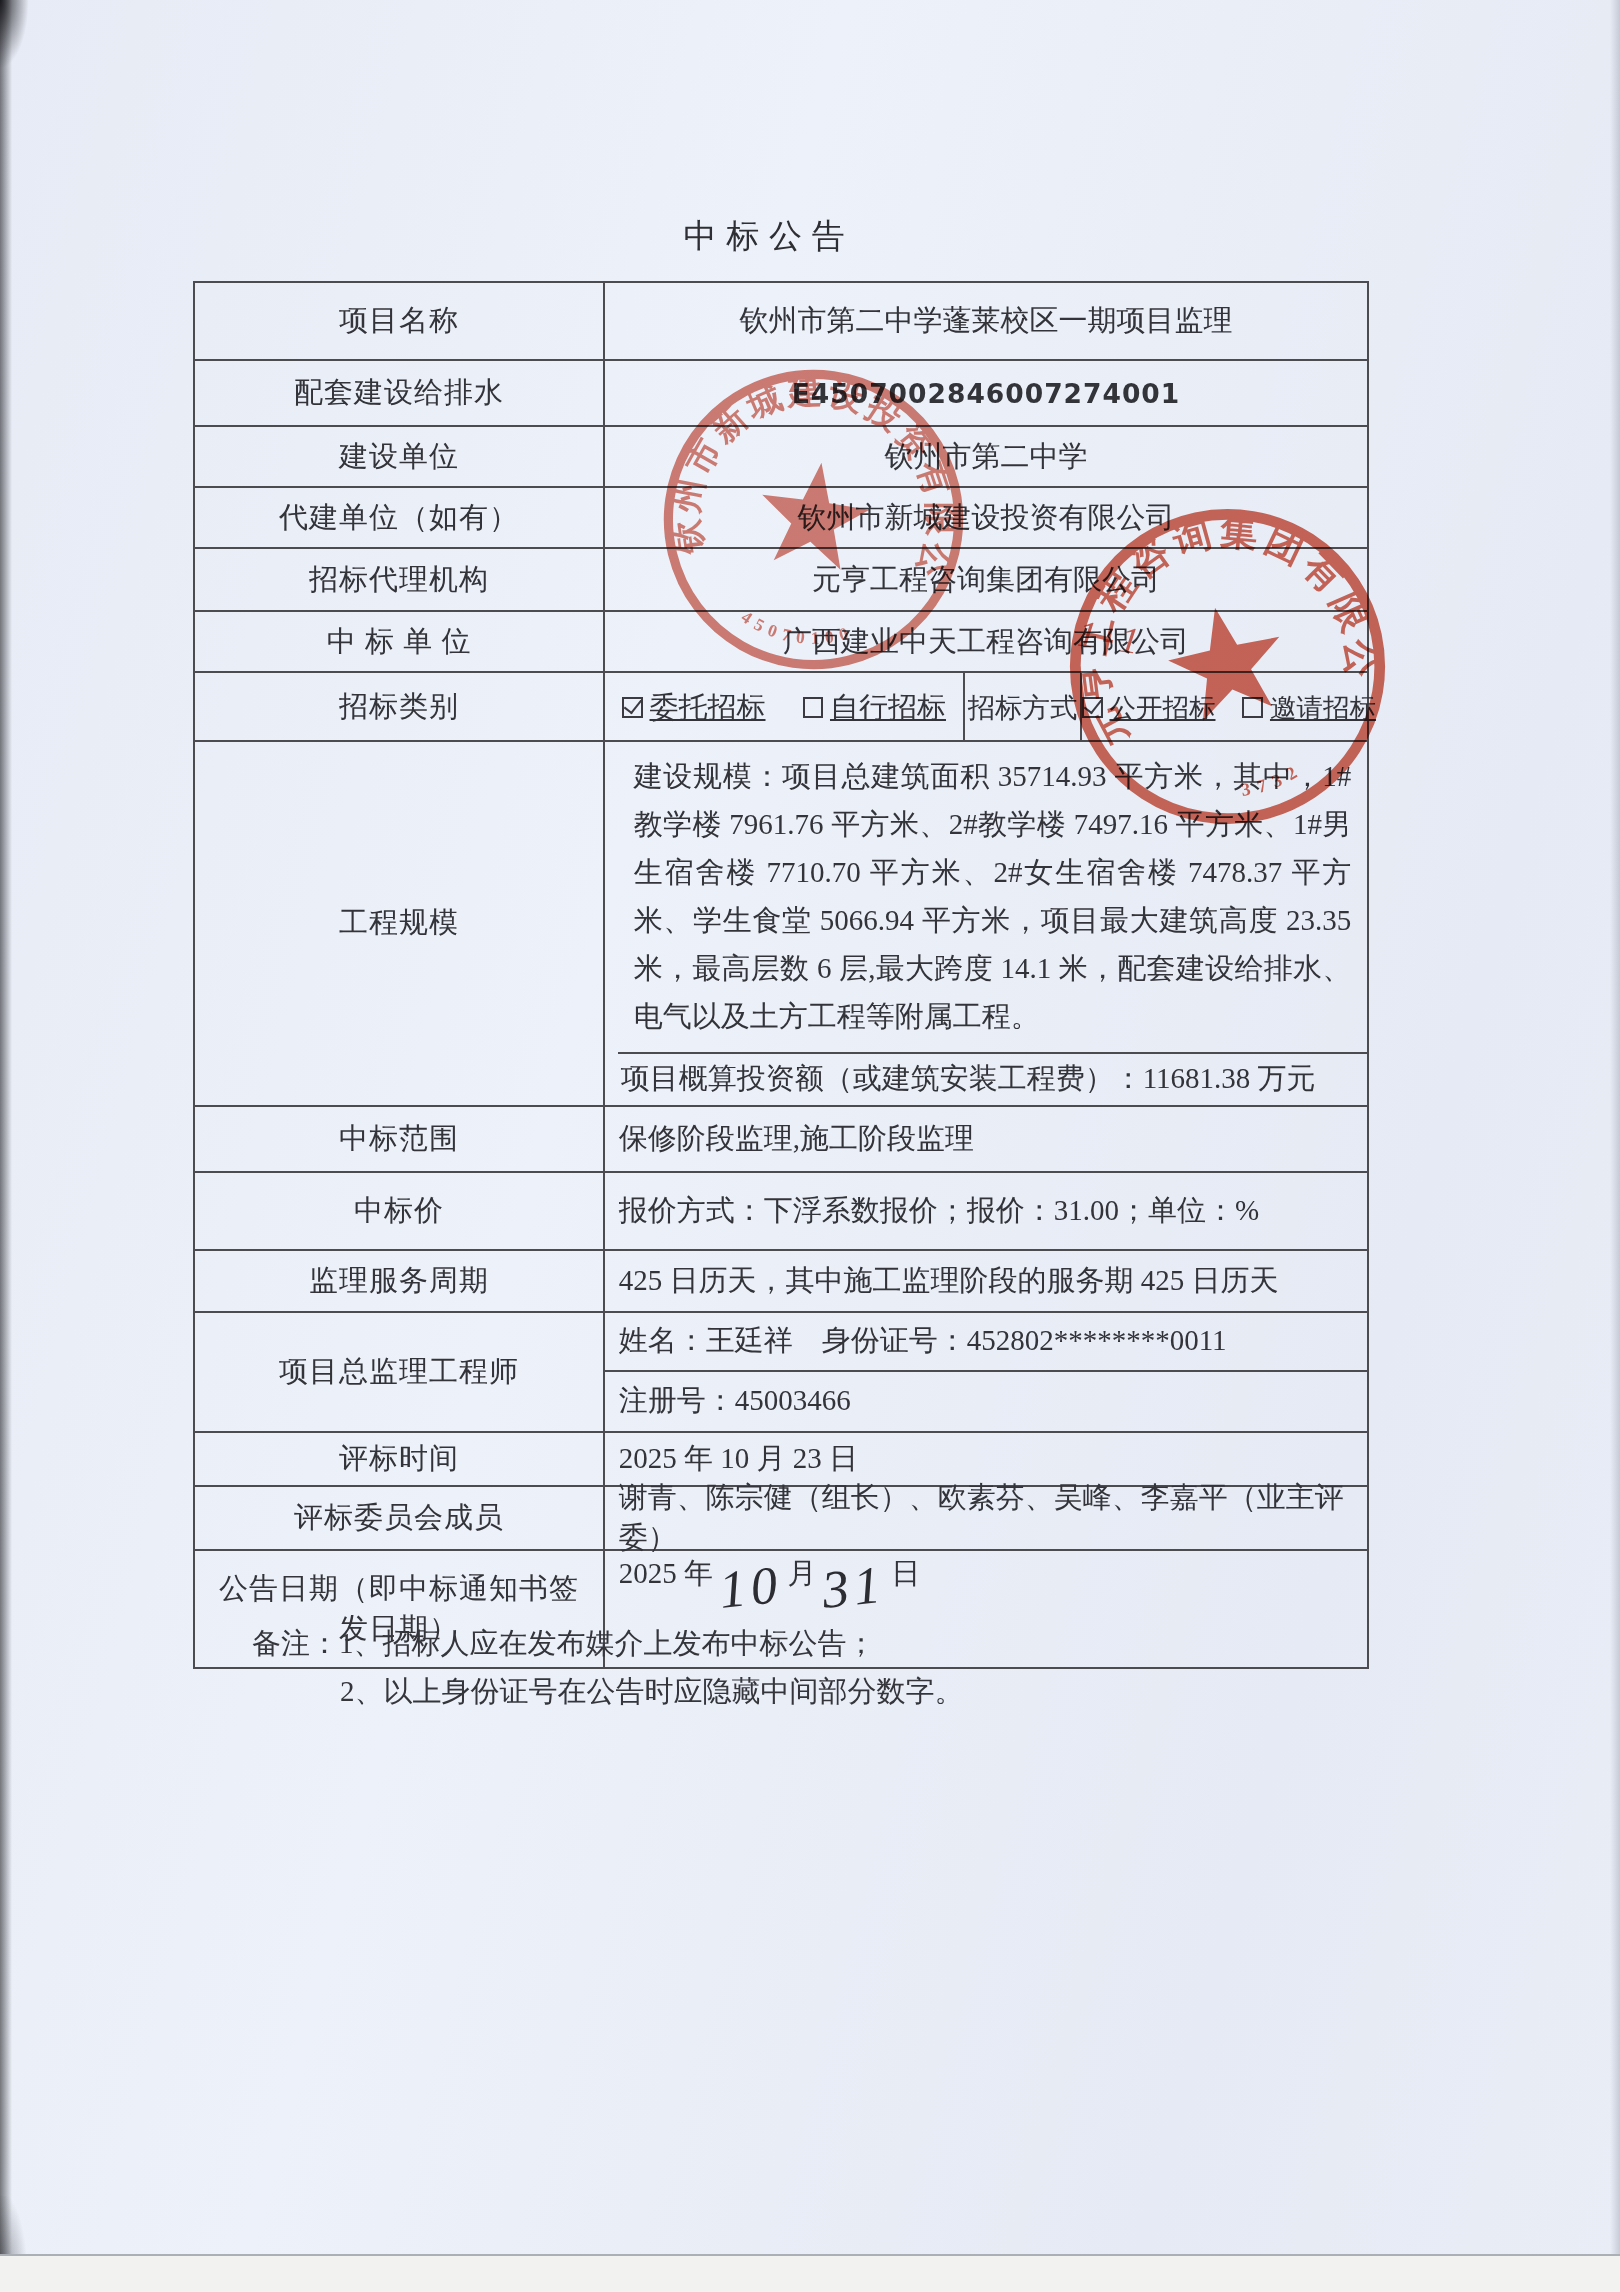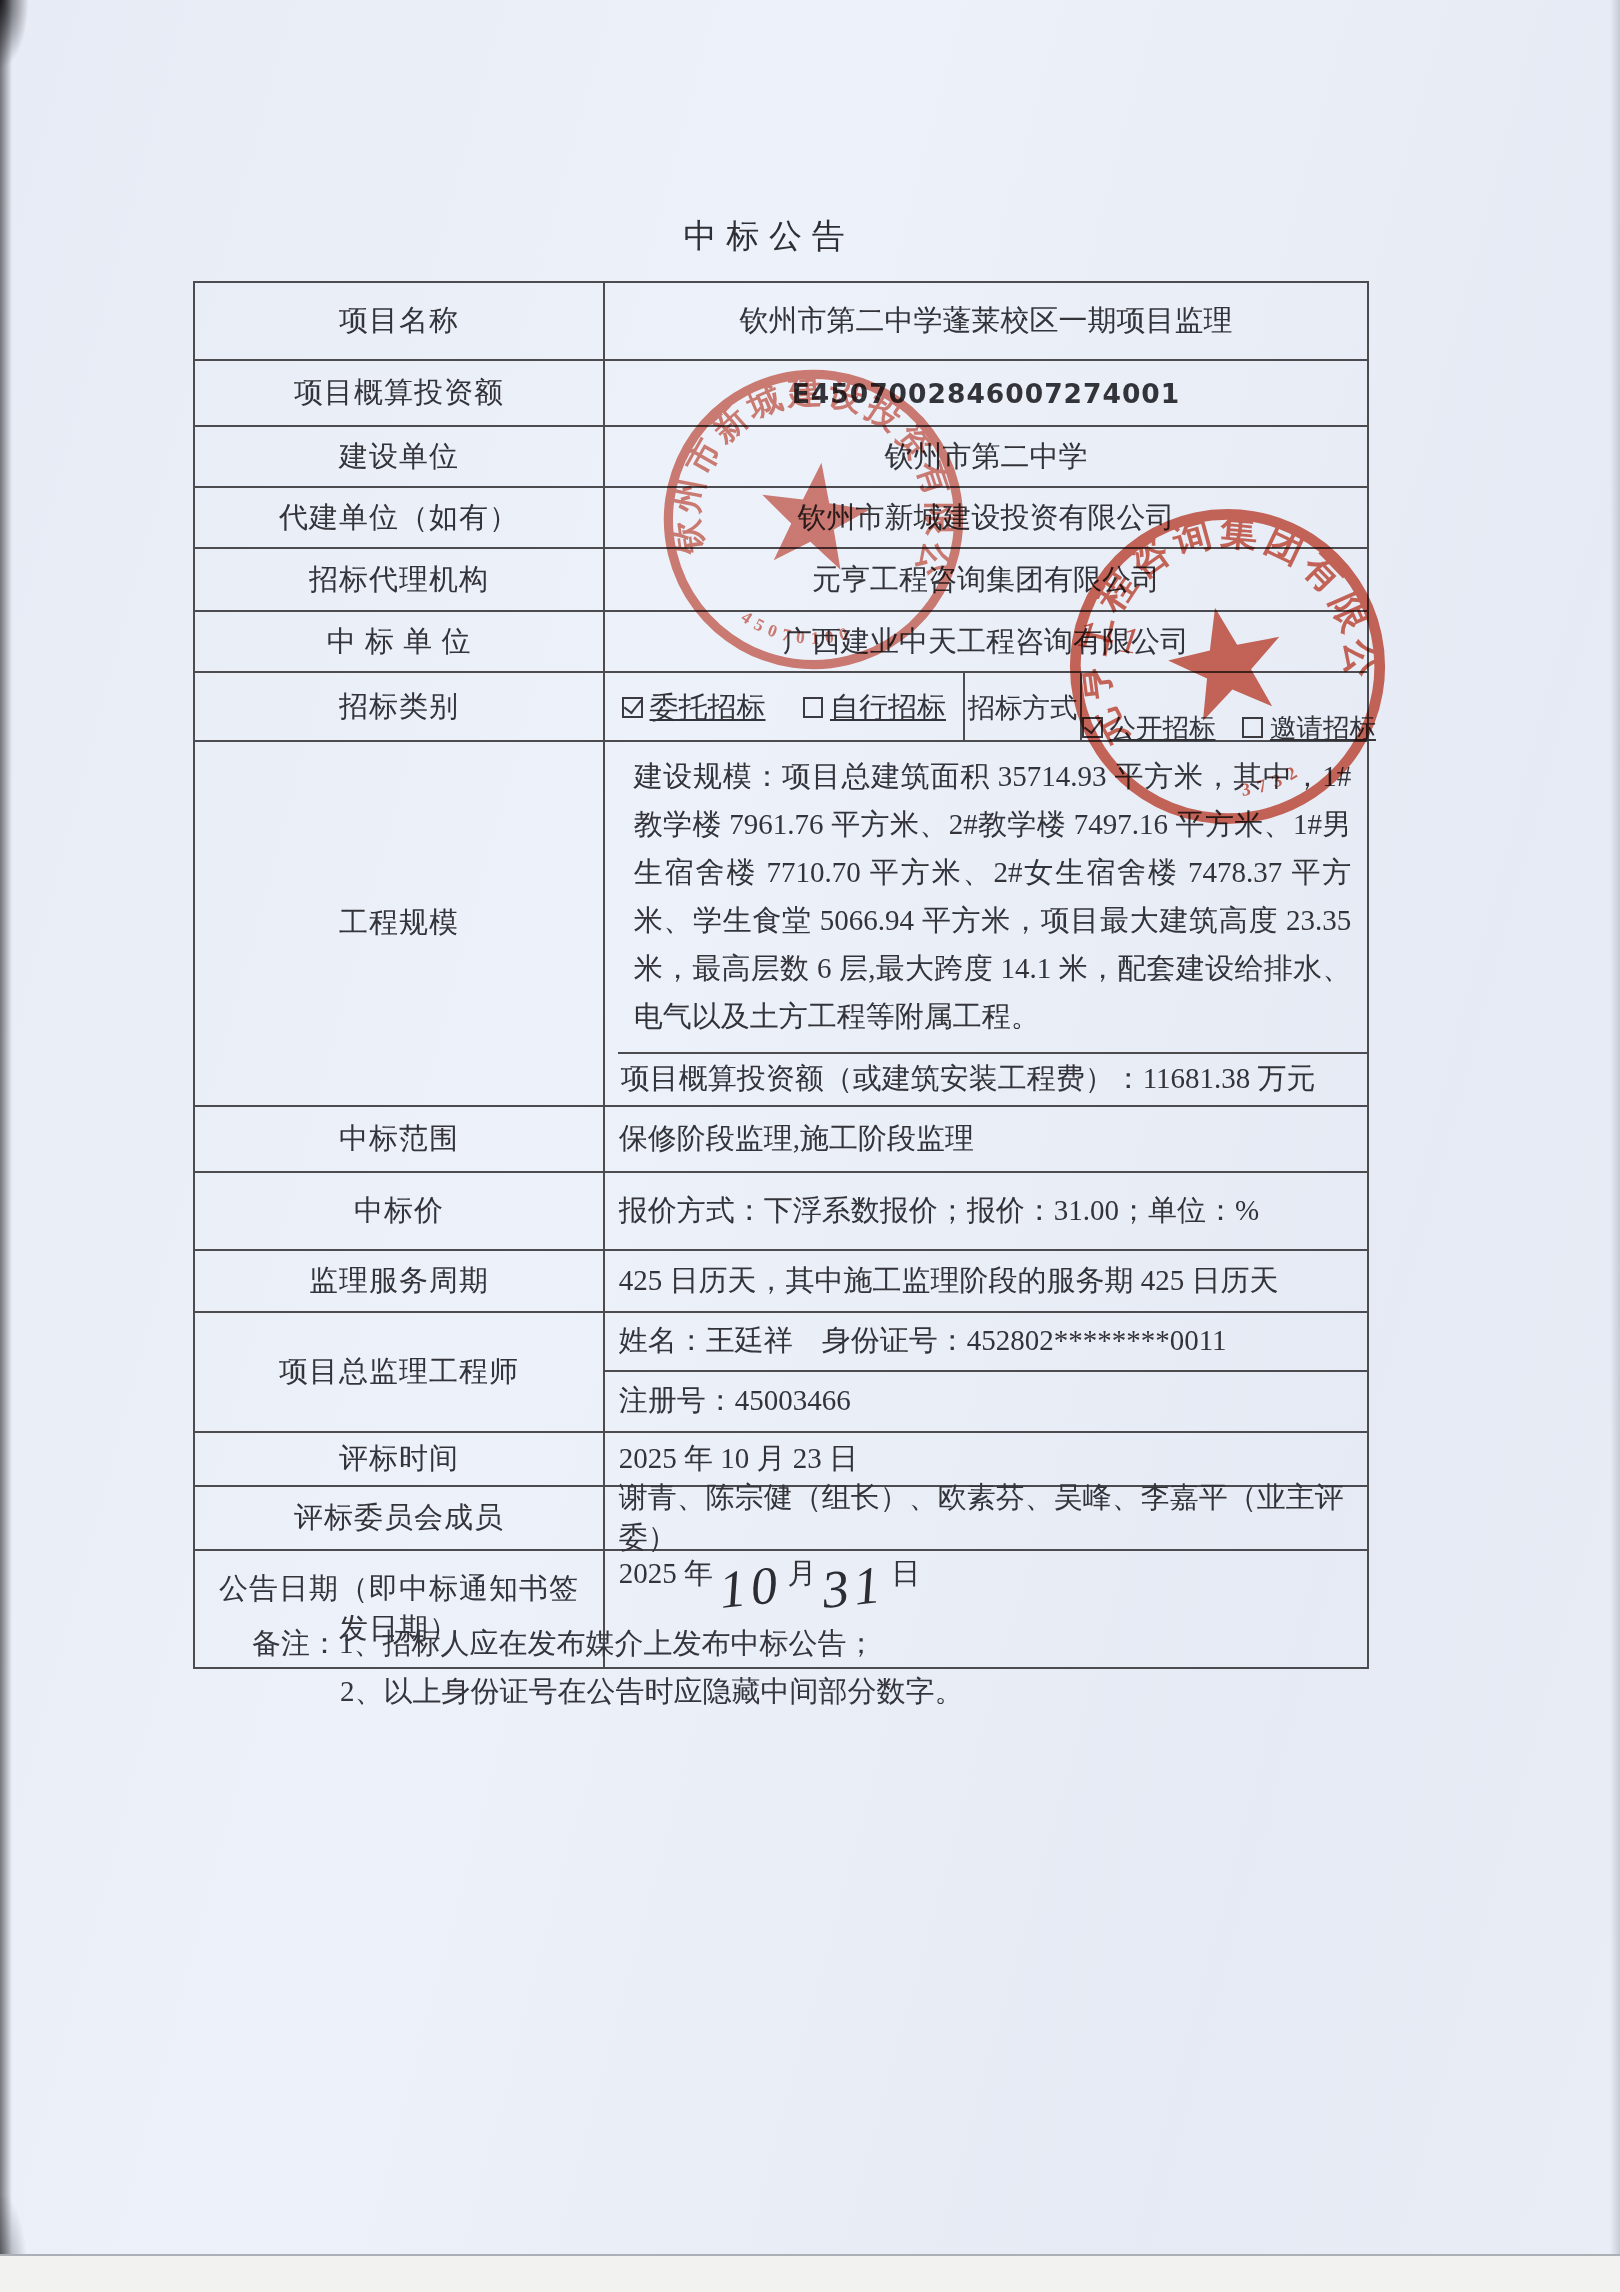--- a/index.html
+++ b/index.html
@@ -55,21 +55,21 @@
     padding:9.8px 15.7px 11.8px 15.7px;line-height:48px;text-align:justify;
     border-bottom:2px solid #4b4b50;
     margin-left:13px;
   }
   .inv{height:51px;display:flex;align-items:center;padding:0 15.7px;}
 
   
   .bt-cell{display:flex;align-items:center;box-sizing:border-box;height:69px;}
   .bt-1{width:360px;flex:0 0 360px;border-right:2px solid #4b4b50;justify-content:center;gap:37px;}
   .bt-2{width:117px;flex:0 0 117px;border-right:2px solid #4b4b50;justify-content:center;font-size:27.4px;}
-  .bt-3{flex:1;justify-content:center;gap:27px;font-size:26.5px;margin-top:20px;}
+  .bt-3{flex:1;justify-content:center;gap:27px;font-size:26.5px;}
   .opt{display:flex;align-items:center;white-space:nowrap;text-decoration:underline;}
   .cb{display:inline-block;width:20.6px;height:20.6px;border:2.9px solid #3a3a40;
       margin-right:6.9px;position:relative;flex:0 0 auto;box-sizing:border-box;}
   .cb.checked::after{content:"";position:absolute;left:3.9px;top:-2.9px;width:7.8px;height:14.7px;
       border-right:2.9px solid #3a3a40;border-bottom:2.9px solid #3a3a40;transform:rotate(38deg);}
 
   .hand{
     display:inline-block;font-style:italic;font-size:53px;letter-spacing:4.9px;
     transform:rotate(-6deg) translateY(2.9px);margin:0 5.9px;color:#2c2d33;
   }
@@ -103,21 +103,21 @@
 
   <div class="doc-title">中标公告</div>
 
   <div class="bid-table">
 
     <div class="trow" style="height:78px">
       <div class="lab">项目名称</div>
       <div class="val center">钦州市第二中学蓬莱校区一期项目监理</div>
     </div>
     <div class="trow" style="height:66px">
-      <div class="lab">项目概算投资额</div>
+      <div class="lab">配套建设给排水</div>
       <div class="val center num">E4507002846007274001</div>
     </div>
     <div class="trow" style="height:61px">
       <div class="lab">建设单位</div>
       <div class="val center">钦州市第二中学</div>
     </div>
     <div class="trow" style="height:61px">
       <div class="lab">代建单位（如有）</div>
       <div class="val center">钦州市新城建设投资有限公司</div>
     </div>

